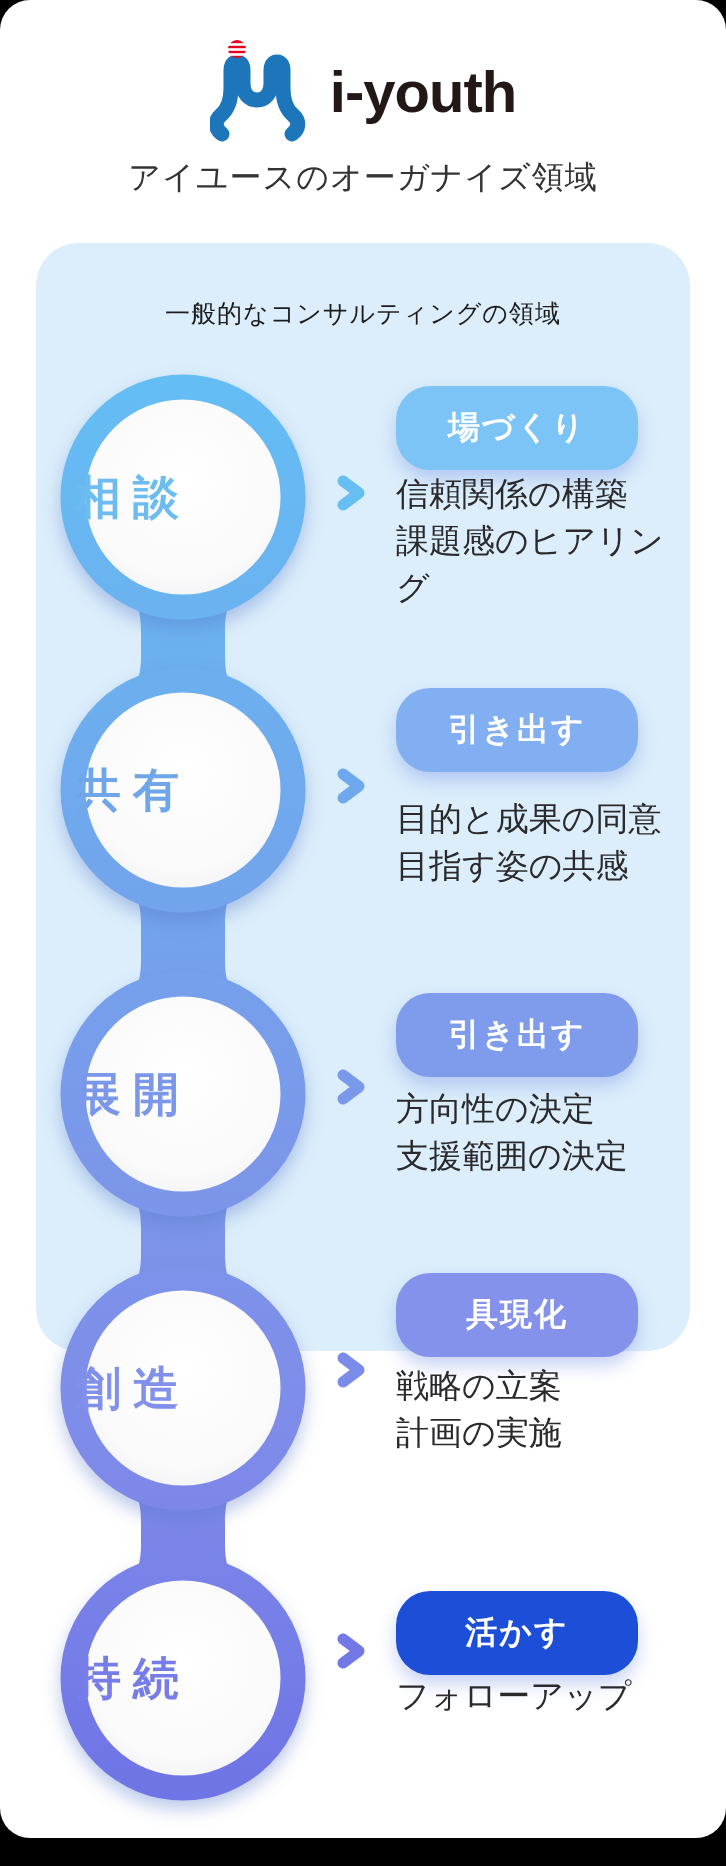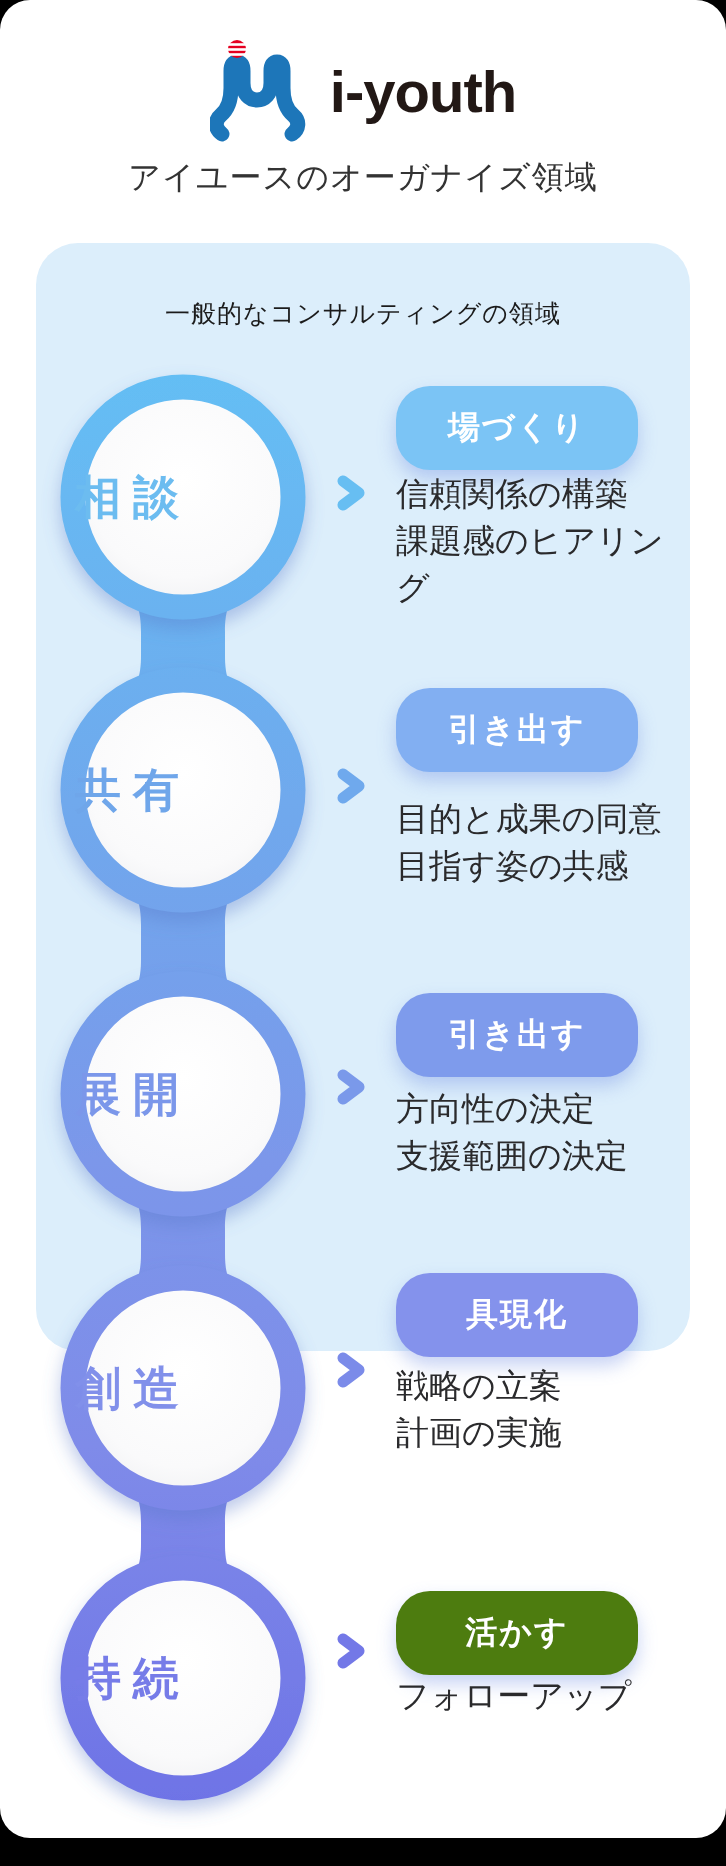--- a/index.html
+++ b/index.html
@@ -169,19 +169,19 @@
       <div>戦略の立案</div>
       <div>計画の実施</div>
     </div>
   </div>
 
   <div class="step s5">
     <div class="circle-label" style="color: rgb(118, 124, 232);">持続</div>
     <svg class="arrow" viewBox="0 0 36 36">
       <path class="arrow-path" d="M11 6 L27 18 L11 30" fill="none" stroke="#7378E7" stroke-width="11" stroke-linecap="round" stroke-linejoin="round"></path>
     </svg>
-    <div class="pill" style="background: #4d7c0f;">活かす</div>
+    <div class="pill" style="background: #1d4ed8;">活かす</div>
     <div class="desc">
       <div>フォローアップ</div>
     </div>
   </div>
 
 </div>
 
 </body></html>

